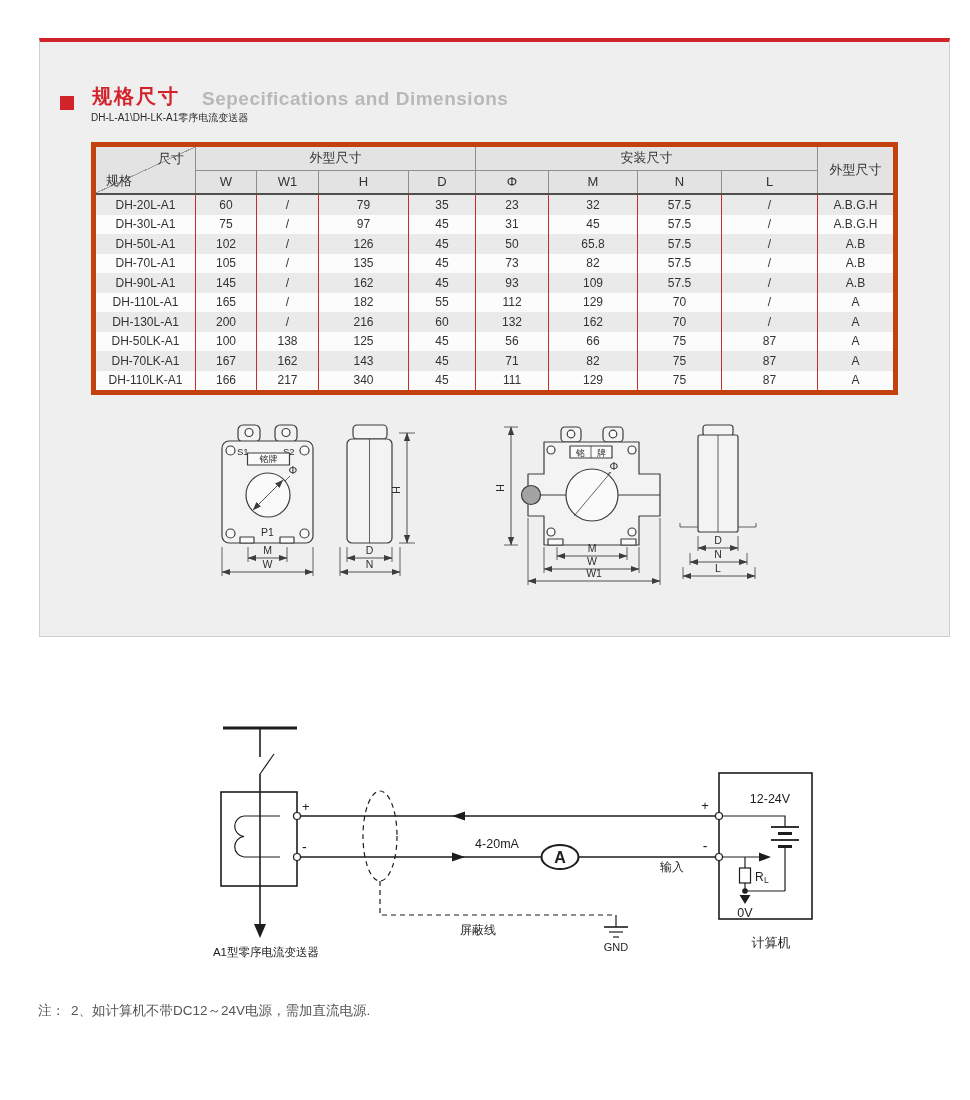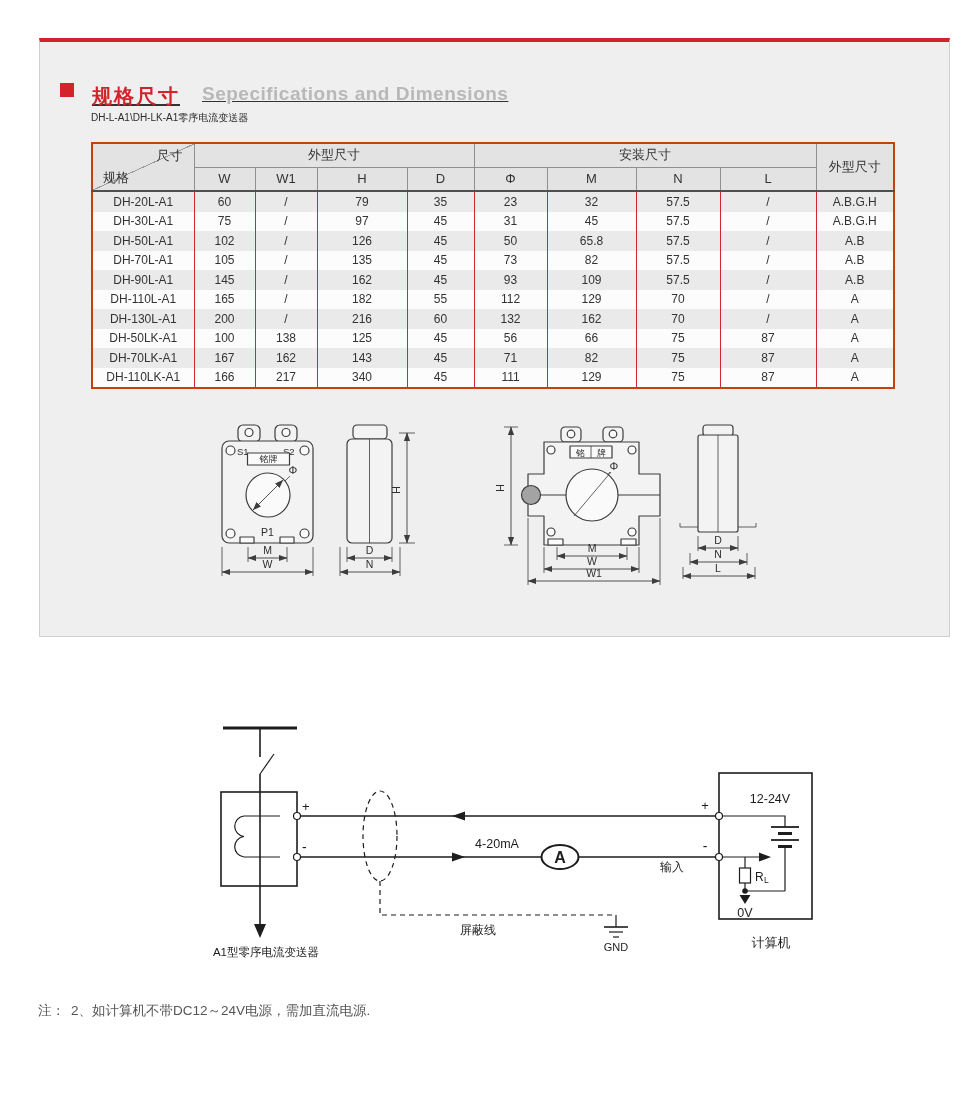--- a/index.html
+++ b/index.html
@@ -4,32 +4,32 @@
 <style>
   html,body{margin:0;padding:0;background:#fff;}
   body{font-family:"Liberation Sans","DejaVu Sans",sans-serif;color:#333;}
   .page{position:relative;width:970px;height:1100px;background:#fff;overflow:hidden;}
 
   
   .panel{position:absolute;left:39px;top:38px;width:911px;height:599px;
     background:#efeff0;border:1px solid #cfcfcf;border-top:4px solid #d2232a;box-sizing:border-box;}
 
   
-  .sec-head{position:absolute;display:flex;align-items:flex-start;text-decoration:underline;}
+  .sec-head{position:absolute;display:flex;align-items:flex-end;}
   .bullet{width:14px;height:14px;background:#d2232a;flex:0 0 auto;}
   .head-zh{font-size:20px;font-weight:bold;color:#d2232a;letter-spacing:2px;margin-left:18px;}
   .head-en{font-size:19px;font-weight:bold;color:#b8b8b8;letter-spacing:.5px;margin-left:22px;}
   #head1{left:60px;top:83px;}
   #head2{left:60px;top:687px;}
 
   .subtitle{position:absolute;left:91px;top:111px;font-size:10px;color:#2a2a2a;}
 
   
   table.spec{position:absolute;left:91px;top:142px;width:802px;border-collapse:collapse;
-    table-layout:fixed;font-size:12px;color:#333;background:#fcfcfc;border:2px solid #c2410c;}
+    table-layout:fixed;font-size:12px;color:#333;background:#fcfcfc;border:5px solid #c2410c;}
   table.spec thead th{background:#e3e3e3;border:1px solid #8f8f8f;font-weight:normal;
     height:22px;font-size:13px;padding:0;text-align:center;}
   table.spec thead tr.colrow th{border-bottom:2px solid #4f4f4f;}
   table.spec thead th[rowspan]{border-bottom:2px solid #4f4f4f;}
   table.spec td{border-left:1px solid #cb2a30;border-right:1px solid #cb2a30;border-top:none;
     border-bottom:none;text-align:center;height:19.5px;padding:0;}
   table.spec tbody tr:nth-child(odd){background:#eaeaea;}
   table.spec tbody tr:nth-child(even){background:#fcfcfc;}
   th.diag{padding:0;}
   .diagbox{position:relative;width:100%;height:46px;

